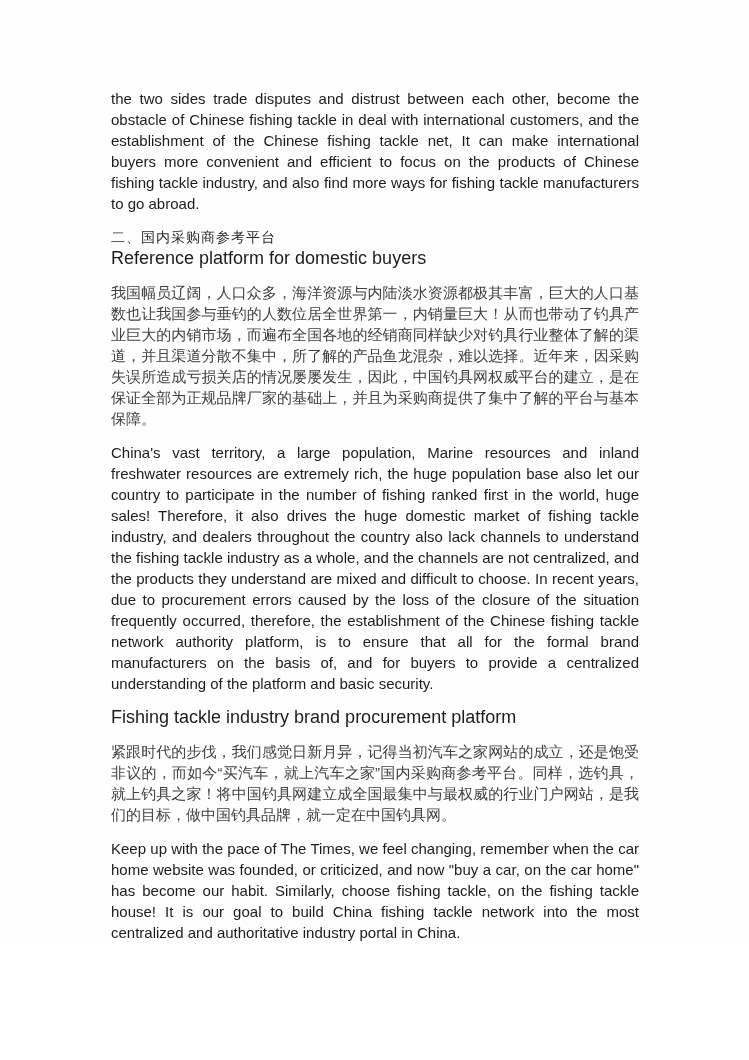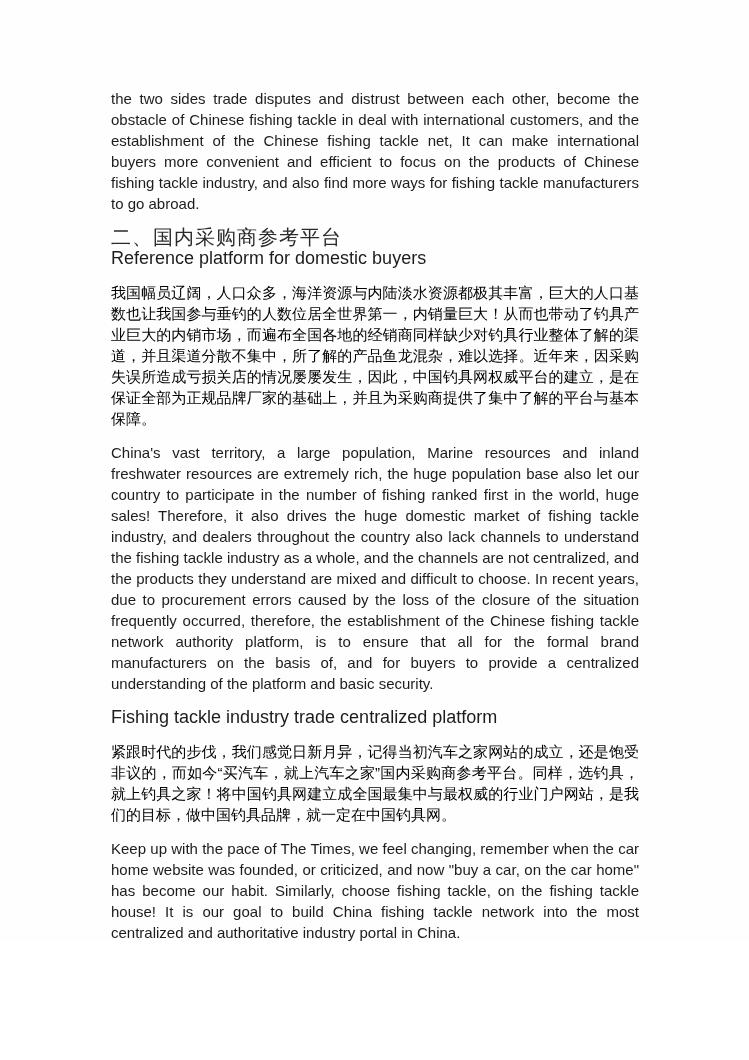--- a/index.html
+++ b/index.html
@@ -24,28 +24,28 @@
   }
   .para {
     margin: 0 0 13px 0;
     font-size: 15px;
     line-height: 21px;
     text-align: justify;
     text-justify: inter-word;
     color: #1c1c1c;
   }
   .para.zh {
-    color: #000000;
+    color: #404040;
   }
   .heading-block {
     margin: 0 0 13px 0;
   }
   .heading-zh {
     margin: 0;
-    font-size: 20px;
+    font-size: 14px;
     line-height: 21px;
     font-weight: normal;
     color: #2a2a2a;
     letter-spacing: 1px;
   }
   .heading-en {
     margin: 0;
     font-size: 18px;
     line-height: 21px;
     color: #1c1c1c;
@@ -62,21 +62,21 @@
     <div class="heading-block">
       <h2 class="heading-zh">二、国内采购商参考平台</h2>
       <div class="heading-en">Reference platform for domestic buyers</div>
     </div>
 
     <p class="para zh">我国幅员辽阔，人口众多，海洋资源与内陆淡水资源都极其丰富，巨大的人口基数也让我国参与垂钓的人数位居全世界第一，内销量巨大！从而也带动了钓具产业巨大的内销市场，而遍布全国各地的经销商同样缺少对钓具行业整体了解的渠道，并且渠道分散不集中，所了解的产品鱼龙混杂，难以选择。近年来，因采购失误所造成亏损关店的情况屡屡发生，因此，中国钓具网权威平台的建立，是在保证全部为正规品牌厂家的基础上，并且为采购商提供了集中了解的平台与基本保障。</p>
 
     <p class="para en">China's vast territory, a large population, Marine resources and inland freshwater resources are extremely rich, the huge population base also let our country to participate in the number of fishing ranked first in the world, huge sales! Therefore, it also drives the huge domestic market of fishing tackle industry, and dealers throughout the country also lack channels to understand the fishing tackle industry as a whole, and the channels are not centralized, and the products they understand are mixed and difficult to choose. In recent years, due to procurement errors caused by the loss of the closure of the situation frequently occurred, therefore, the establishment of the Chinese fishing tackle network authority platform, is to ensure that all for the formal brand manufacturers on the basis of, and for buyers to provide a centralized understanding of the platform and basic security.</p>
 
     <div class="heading-block">
-      <div class="heading-en">Fishing tackle industry trade centralized platform</div>
+      <div class="heading-en">Fishing tackle industry brand procurement platform</div>
     </div>
 
     <p class="para zh">紧跟时代的步伐，我们感觉日新月异，记得当初汽车之家网站的成立，还是饱受非议的，而如今“买汽车，就上汽车之家”国内采购商参考平台。同样，选钓具，就上钓具之家！将中国钓具网建立成全国最集中与最权威的行业门户网站，是我们的目标，做中国钓具品牌，就一定在中国钓具网。</p>
 
     <p class="para en">Keep up with the pace of The Times, we feel changing, remember when the car home website was founded, or criticized, and now "buy a car, on the car home" has become our habit. Similarly, choose fishing tackle, on the fishing tackle house! It is our goal to build China fishing tackle network into the most centralized and authoritative industry portal in China.</p>
 
   </div>
 </div>
 
 </body></html>

